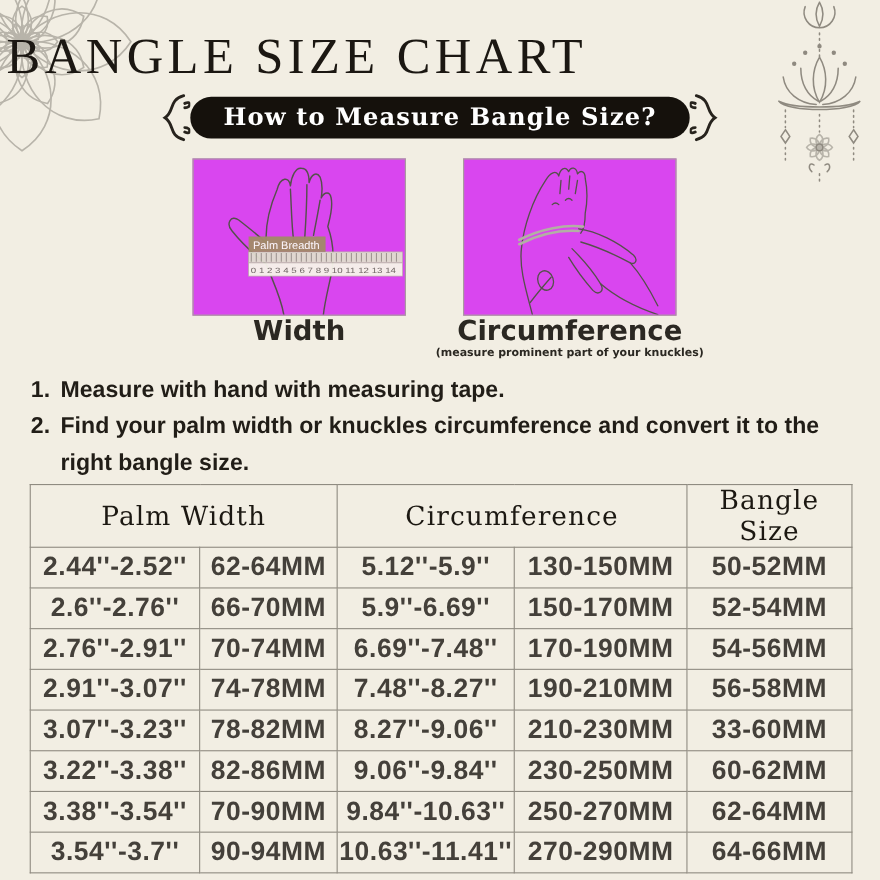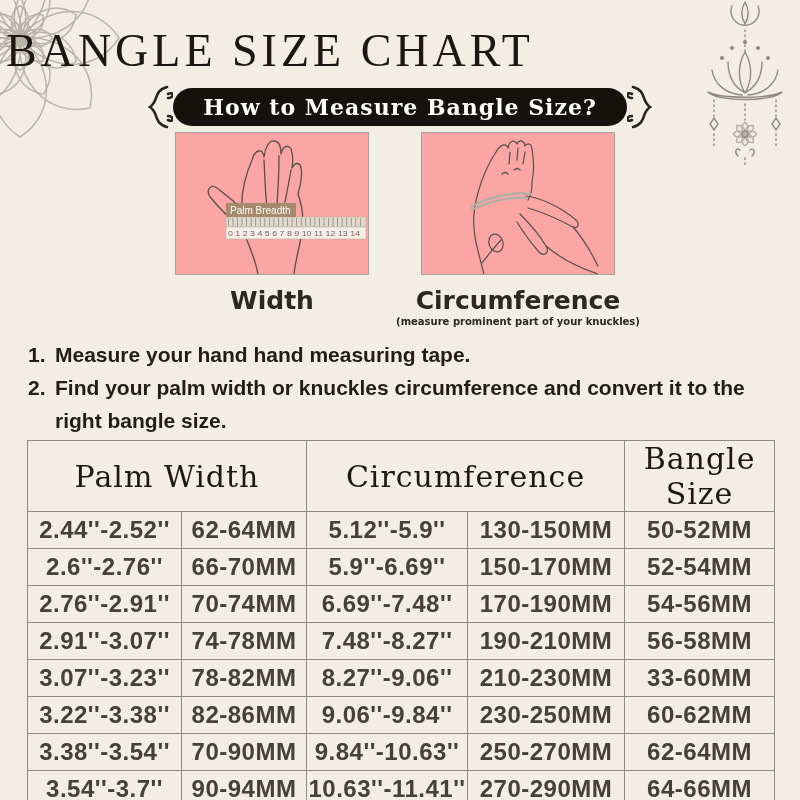--- a/index.html
+++ b/index.html
@@ -12,39 +12,39 @@
   
   .title{position:absolute;top:24px;left:6px;width:100%;text-align:left;
          font-family:Liberation Serif, serif;font-size:46px;font-weight:500;
          letter-spacing:4px;color:#1b1712;}
   
   .pill-row{position:absolute;top:84px;left:0;width:100%;display:flex;
             justify-content:center;align-items:center;}
   .pill{background:#15110c;color:#ffffff;border-radius:26px;padding:6px 30px;
         font-family:"DejaVu Serif",serif;font-weight:bold;font-size:22px;letter-spacing:1px;}
   
-  .hand-box{position:absolute;top:132px;width:194px;height:143px;background:#fca5a5;
+  .hand-box{position:absolute;top:144px;width:194px;height:143px;background:#d946ef;
             border:1px solid #a5a298;box-sizing:border-box;}
   #box-width{left:175px;} #box-circ{left:421px;}
   .cap{position:absolute;top:286px;text-align:center;font-weight:bold;
        font-family:"DejaVu Sans",sans-serif;font-size:25px;color:#2b2822;}
   #cap-width{left:175px;width:194px;}
   #cap-circ{left:360px;width:316px;}
   .cap .note{display:block;font-size:10px;margin-top:1px;letter-spacing:0;color:#2b2822;}
   
   .instructions{position:absolute;top:338px;left:28px;width:740px;
                 font-size:21px;font-weight:600;color:#211d17;line-height:1.58;}
   .inst-item{display:flex;}
   .inst-num{flex:0 0 27px;}
   .inst-text{flex:1;}
   
   .table-wrap{position:absolute;top:440px;left:27px;}
   table{border-collapse:collapse;table-layout:fixed;width:747px;background:transparent;}
   th,td{border:1px solid #8f8b81;text-align:center;padding:0;}
-  th{height:46px;font-family:"DejaVu Serif",serif;font-size:30px;font-weight:500;
+  th{height:46px;font-family:"DejaVu Serif",serif;font-size:24px;font-weight:500;
      letter-spacing:1px;color:#1c1812;}
   td{height:36px;font-size:24px;font-weight:600;letter-spacing:0.5px;color:#44403a;}
   svg text{font-family:"Liberation Sans",sans-serif;}
 </style>
 </head>
 <body>
 
 <div id="canvas">
 
   <svg id="mandala" class="deco" width="230" height="230" viewBox="0 0 230 230" aria-hidden="true">
@@ -207,21 +207,21 @@
 
   <div class="cap" id="cap-width">Width</div>
   <div class="cap" id="cap-circ">
     <span>Circumference</span>
     <span class="note">(measure prominent part of your knuckles)</span>
   </div>
 
   <div class="instructions">
     <div class="inst-item">
       <span class="inst-num">1.</span>
-      <span class="inst-text">Measure your hand hand measuring tape.</span>
+      <span class="inst-text">Measure with hand with measuring tape.</span>
     </div>
     <div class="inst-item">
       <span class="inst-num">2.</span>
       <span class="inst-text">Find your palm width or knuckles circumference and convert it to the right bangle size.</span>
     </div>
   </div>
 
   <div class="table-wrap">
     <table>
       <colgroup>

